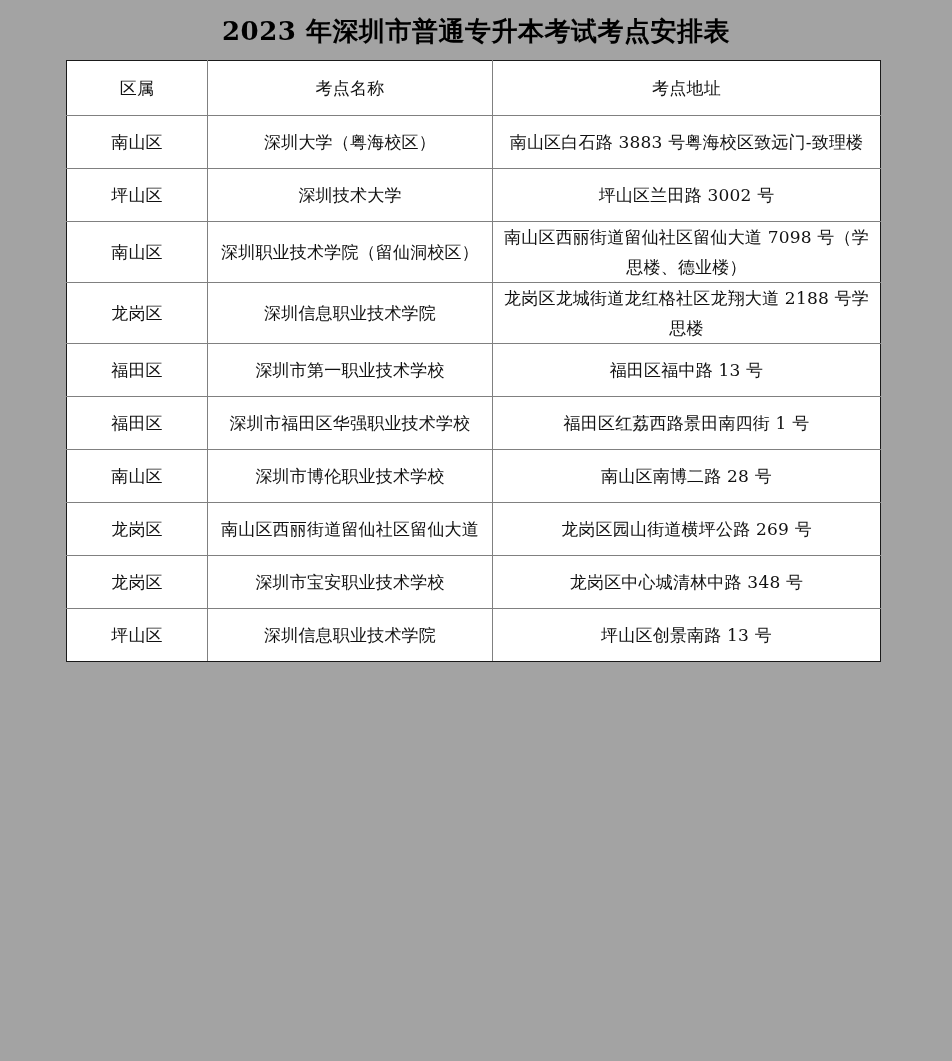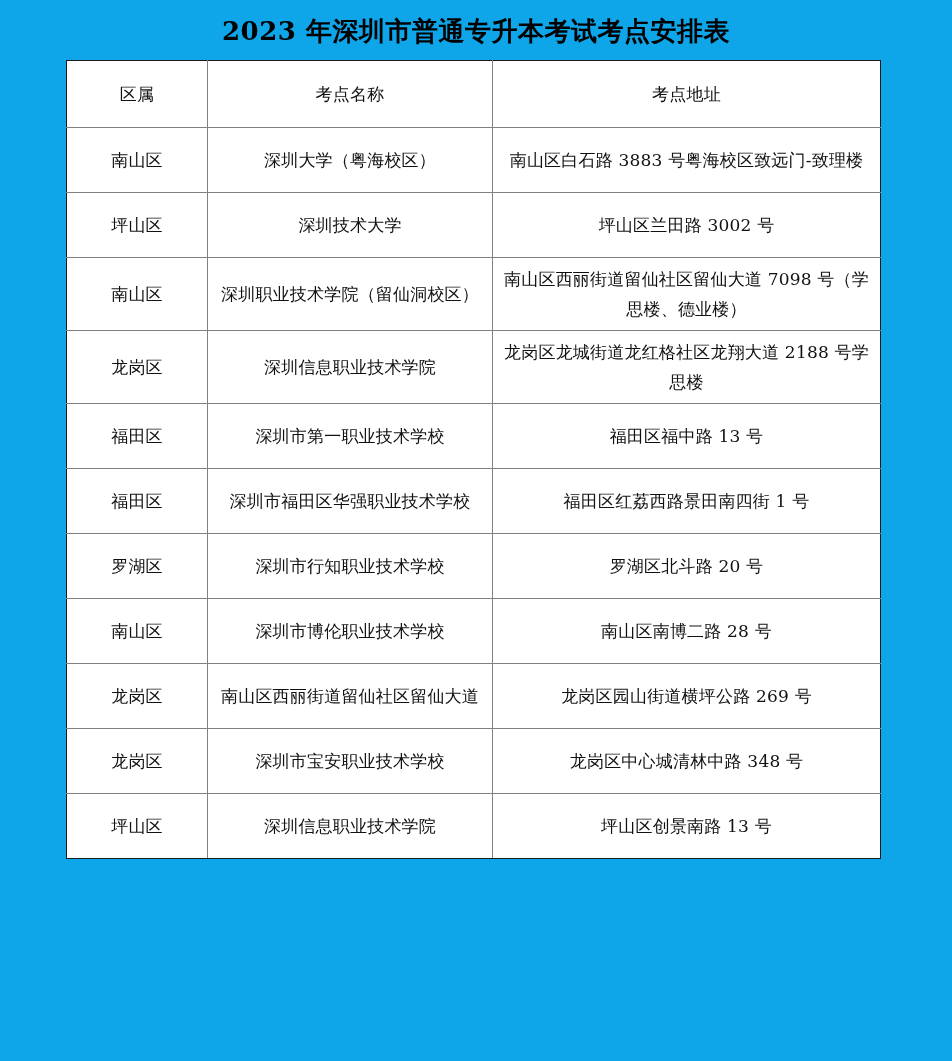--- a/index.html
+++ b/index.html
@@ -14,21 +14,21 @@
     font-family: "DejaVu Serif", "Liberation Serif", serif;
     color: #000000;
     -webkit-font-smoothing: antialiased;
   }
 
   #page {
     position: relative;
     width: 952px;
     height: 1061px;
     overflow: hidden;
-    background: #0ea5e9;
+    background: #a3a3a3;
   }
 
   
   .doc-title {
     position: absolute;
     top: 14px;
     left: 0;
     width: 952px;
     text-align: center;
     font-family: "DejaVu Serif", "Liberation Serif", serif;
@@ -56,21 +56,21 @@
     background: #ffffff;
   }
 
   table.exam-table col.c-district { width: 141px; }
   table.exam-table col.c-name     { width: 285px; }
   table.exam-table col.c-address  { width: 388px; }
 
   table.exam-table td,
   table.exam-table th {
     border: 1px solid #808080;
-    padding: 6px 10px;
+    padding: 0 10px;
     text-align: center;
     vertical-align: middle;
     font-size: 17px;
     line-height: 30px;
     font-weight: normal;
     color: #111111;
     word-break: break-all;
     letter-spacing: 0.2px;
   }
 
@@ -152,25 +152,20 @@
             <td class="cell-district">福田区</td>
             <td class="cell-name">深圳市第一职业技术学校</td>
             <td class="cell-address">福田区福中路 13 号</td>
           </tr>
           <tr>
             <td class="cell-district">福田区</td>
             <td class="cell-name">深圳市福田区华强职业技术学校</td>
             <td class="cell-address">福田区红荔西路景田南四街 1 号</td>
           </tr>
           <tr>
-            <td class="cell-district">罗湖区</td>
-            <td class="cell-name">深圳市行知职业技术学校</td>
-            <td class="cell-address">罗湖区北斗路 20 号</td>
-          </tr>
-          <tr>
             <td class="cell-district">南山区</td>
             <td class="cell-name">深圳市博伦职业技术学校</td>
             <td class="cell-address">南山区南博二路 28 号</td>
           </tr>
           <tr>
             <td class="cell-district">龙岗区</td>
             <td class="cell-name">南山区西丽街道留仙社区留仙大道</td>
             <td class="cell-address">龙岗区园山街道横坪公路 269 号</td>
           </tr>
           <tr>

